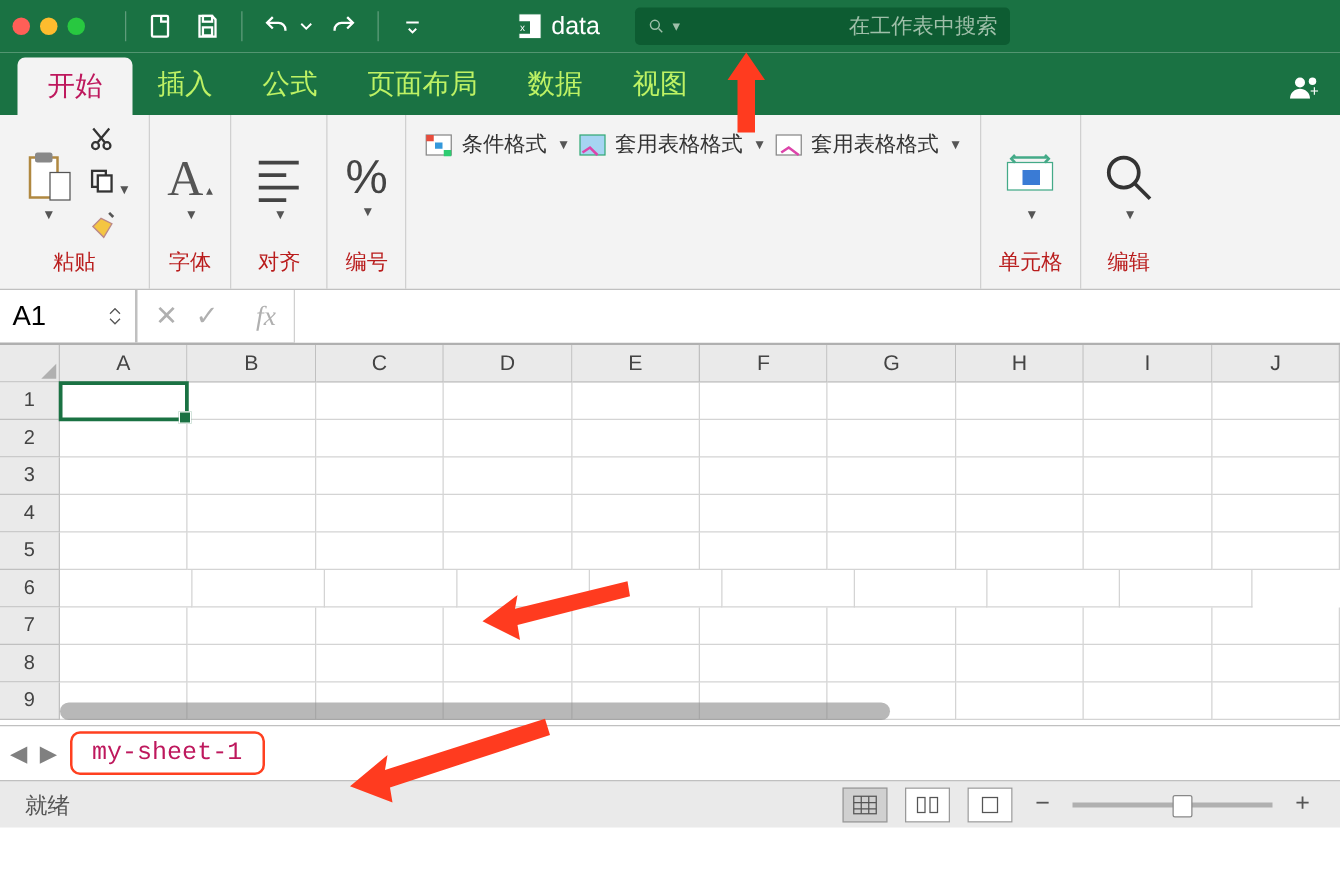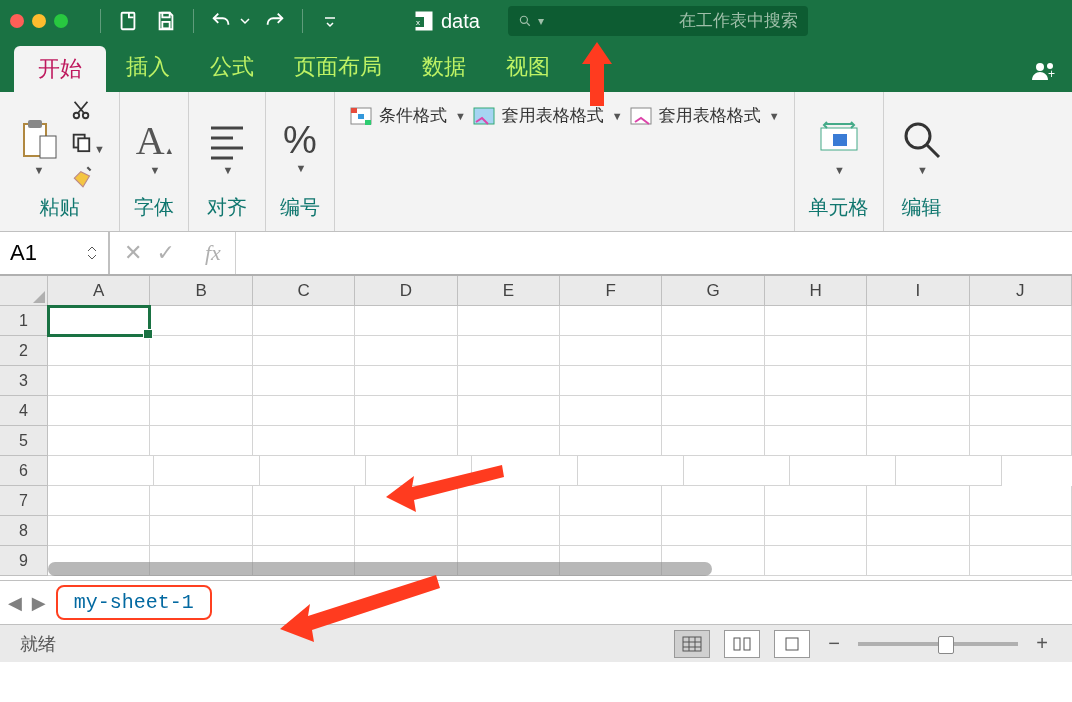--- a/index.html
+++ b/index.html
@@ -17,21 +17,21 @@
 .search-box input::placeholder { color: #9fbfa9; }
 
 .tabbar { height: 50px; background: #1a7243; display: flex; align-items: flex-end; padding-left: 14px; }
 .tab { padding: 10px 20px; color: #bef264; font-size: 22px; cursor: pointer; }
 .tab.active { background: #f3f3f3; color: #be185d; border-radius: 6px 6px 0 0; padding: 8px 24px; }
 .tabbar-right { margin-left: auto; padding: 8px 16px; color: #fff; }
 
 .ribbon { height: 140px; background: #f3f3f3; border-bottom: 1px solid #c0c0c0; display: flex; }
 .rgroup { border-right: 1px solid #d0d0d0; padding: 6px 14px; display: flex; flex-direction: column; align-items: center; justify-content: space-between; }
 .rgroup-content { flex: 1; display: flex; align-items: center; gap: 8px; }
-.rgroup-label { font-size: 20px; color: #0f766e; padding-bottom: 4px; }
+.rgroup-label { font-size: 17px; color: #b91c1c; padding-bottom: 4px; }
 .big-icon { width: 48px; height: 48px; }
 .mini-col { display: flex; flex-direction: column; gap: 6px; }
 .mini-icon { width: 22px; height: 22px; }
 .cond-list { display: flex; flex-direction: row; gap: 6px; padding: 6px 0; }
 .cond-item { display: flex; align-items: center; gap: 6px; font-size: 17px; color: #333; }
 .drop-caret { font-size: 11px; color: #555; margin-left: 2px; }
 
 .formula-bar { height: 44px; background: #fff; border-bottom: 2px solid #b0b0b0; display: flex; align-items: center; }
 .namebox { width: 110px; height: 100%; border-right: 2px solid #c0c0c0; display: flex; align-items: center; padding: 0 10px; font-size: 22px; }
 .namebox-spin { margin-left: auto; display: flex; flex-direction: column; }
@@ -49,21 +49,21 @@
 .rh { height: 30px; background: #eaeaea; border-right: 1px solid #c0c0c0; border-bottom: 1px solid #c0c0c0; display: flex; align-items: center; justify-content: center; font-size: 16px; color: #444; }
 .cells { position: absolute; left: 48px; top: 30px; right: 0; bottom: 0; }
 .row { display: flex; height: 30px; }
 .cell { width: 106px; border-right: 1px solid #d4d4d4; border-bottom: 1px solid #d4d4d4; font-size: 17px; padding: 4px 4px; white-space: nowrap; }
 .cell.selected { outline: 3px solid #1a7243; outline-offset: -2px; position: relative; }
 .cell.selected::after { content: ""; position: absolute; right: -4px; bottom: -4px; width: 8px; height: 8px; background: #1a7243; border: 1px solid #fff; }
 .hscroll { position: absolute; left: 48px; bottom: 4px; right: 360px; height: 14px; background: #888; border-radius: 7px; opacity: 0.6; }
 
 .sheet-tabs { height: 44px; background: #fff; border-top: 1px solid #c0c0c0; display: flex; align-items: center; padding: 0 8px; gap: 10px; }
 .st-nav { color: #808080; font-size: 18px; }
-.sheet-tab { padding: 4px 16px; font-family: "Courier New", monospace; font-size: 20px; color: #0369a1; border: 2.5px solid #ff4020; border-radius: 8px; }
+.sheet-tab { padding: 4px 16px; font-family: "Courier New", monospace; font-size: 20px; color: #be185d; border: 2.5px solid #ff4020; border-radius: 8px; }
 
 .statusbar { height: 38px; background: #eaeaea; border-top: 1px solid #c0c0c0; display: flex; align-items: center; padding: 0 20px; font-size: 18px; color: #555; gap: 14px; }
 .sb-left { flex: 1; }
 .view-btn { width: 36px; height: 28px; border: 1px solid #999; background: #fff; display: flex; align-items: center; justify-content: center; font-size: 15px; }
 .view-btn.active { background: #d0d0d0; }
 .zoom-slider { width: 160px; height: 4px; background: #b0b0b0; position: relative; }
 .zoom-slider::after { content: ""; position: absolute; left: 50%; top: -6px; width: 14px; height: 16px; background: #fff; border: 1px solid #888; border-radius: 2px; }
 .zoom-btn { font-size: 20px; color: #555; width: 20px; text-align: center; }
 
 .arrow { position: absolute; pointer-events: none; }

